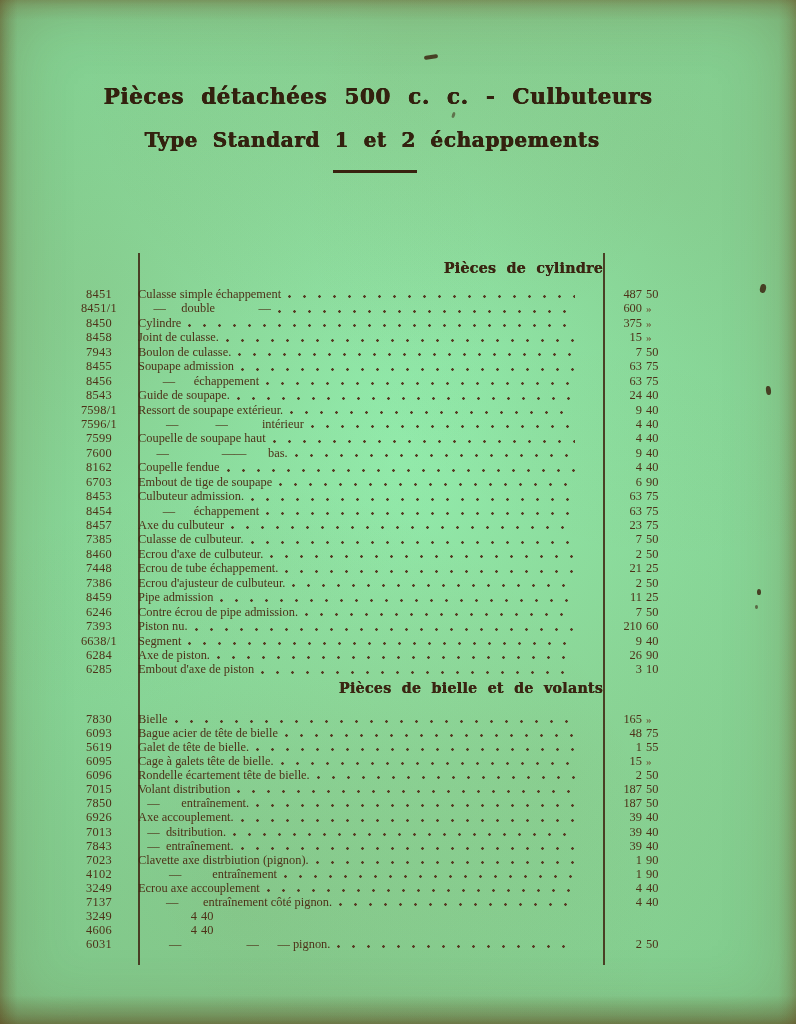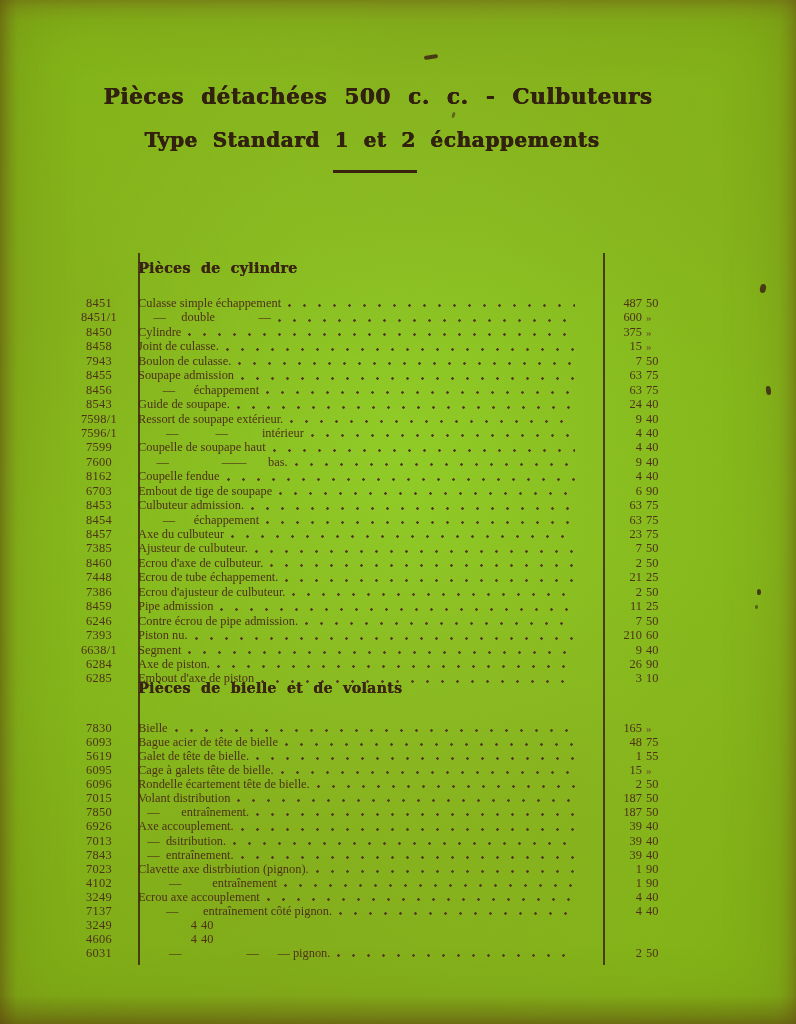--- a/index.html
+++ b/index.html
@@ -1,19 +1,19 @@
 <!DOCTYPE html>
 <html><head>
 <meta charset="utf-8">
 <style>
   html,body{margin:0;padding:0;}
   body{width:796px;height:1024px;overflow:hidden;font-family:"Liberation Serif",serif;}
   .paper{
     position:relative;width:796px;height:1024px;
-    background:#84cc16;
+    background:#86efac;
     color:#4e3118;
   }
   .grain{
     position:absolute;inset:0;pointer-events:none;
     background:
       radial-gradient(circle at 12% 30%, rgba(130,80,30,0.10), rgba(0,0,0,0) 40%),
       radial-gradient(circle at 85% 18%, rgba(130,80,30,0.09), rgba(0,0,0,0) 35%),
       radial-gradient(circle at 70% 75%, rgba(140,90,35,0.10), rgba(0,0,0,0) 45%),
       radial-gradient(circle at 30% 88%, rgba(120,75,30,0.12), rgba(0,0,0,0) 40%),
       radial-gradient(circle at 50% 5%, rgba(125,80,30,0.10), rgba(0,0,0,0) 30%),
@@ -41,42 +41,42 @@
   .title.l1{top:84px;font-size:21.5px;letter-spacing:0.6px;word-spacing:9px;transform:translateX(-20px);}
   .title.l2{top:128px;font-size:20px;letter-spacing:0.6px;word-spacing:7px;transform:translateX(-26px);}
   .title-rule{position:absolute;left:333px;top:170px;width:84px;height:3px;background:#38220f;}
 
   .table{position:absolute;left:60px;top:253px;width:615px;font-size:12.4px;}
   .vrule{position:absolute;top:0;width:1.6px;height:712px;background:rgba(62,38,18,0.85);}
   .vrule.vl{left:78px;}
   .vrule.vr{left:543px;}
 
   .sec-header{
-    margin-left:78px;width:465px;text-align:left;
+    margin-left:78px;width:465px;text-align:right;
     font-family:"DejaVu Serif",serif;font-weight:bold;font-size:14.2px;
     color:#3a2512;word-spacing:5px;letter-spacing:0.3px;
     text-shadow:0.4px 0 0 #3a2512;line-height:22px;
   }
   .section.sec-0 .sec-header{margin-top:4px;margin-bottom:8px;}
   .section.sec-1 .sec-header{margin-bottom:13px;}
 
   .row{display:flex;align-items:baseline;}
   .section.sec-0 .row{line-height:14.45px;height:14.45px;font-family:Liberation Serif, serif;}
   .section.sec-1 .row{line-height:14.1px;height:14.1px;}
   .ref{width:78px;text-align:center;letter-spacing:0.3px;flex:none;}
   .desc{flex:1;display:flex;min-width:0;overflow:hidden;align-items:baseline;}
   .label{white-space:pre;flex:none;}
   .dots{
     flex:1;align-self:flex-end;height:3px;margin:0 8px 3px 7px;
     background-image:radial-gradient(circle at 1.5px 1.5px, #573a23 1.15px, rgba(0,0,0,0) 1.5px);
     background-size:15px 3px;background-repeat:repeat-x;
   }
   .price{width:72px;flex:none;display:flex;align-items:baseline;padding-left:20px;}
   .fr{width:39px;text-align:right;flex:none;}
-  .ct{width:26px;margin-left:4px;text-align:left;flex:none;margin-top:9px;}
+  .ct{width:26px;margin-left:4px;text-align:left;flex:none;}
   .ct.nil{color:#6b4a2e;font-size:11px;}
 </style>
 </head>
 <body>
 
 <div class="paper">
   <div class="grain"></div>
   <div class="speck sp1"></div>
   <div class="speck sp2"></div>
   <div class="speck sp3"></div>
@@ -295,21 +295,21 @@
               </span>
     <span class="price">
                 <span class="fr">23</span>
                 <span class="ct">75</span>
               </span>
   </div>
 
   <div class="row">
     <span class="ref">7385</span>
     <span class="desc">
-                <span class="label">Ajusteur de culbuteur.</span>
+                <span class="label">Culasse de culbuteur.</span>
                 <span class="dots"></span>
               </span>
     <span class="price">
                 <span class="fr">7</span>
                 <span class="ct">50</span>
               </span>
   </div>
 
   <div class="row">
     <span class="ref">8460</span>

